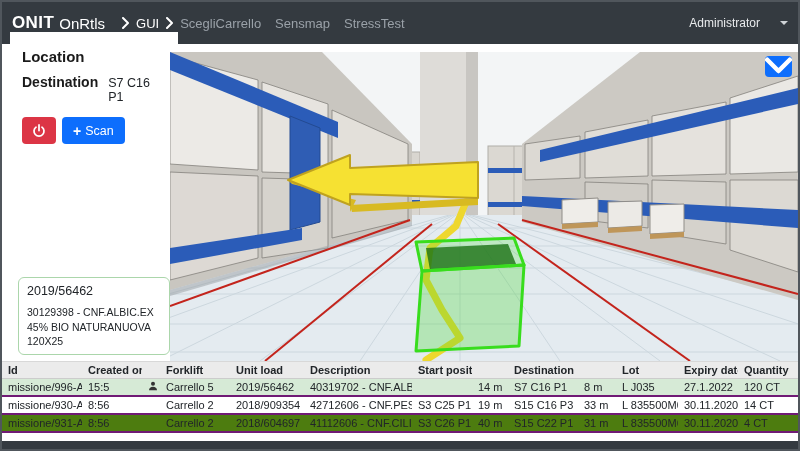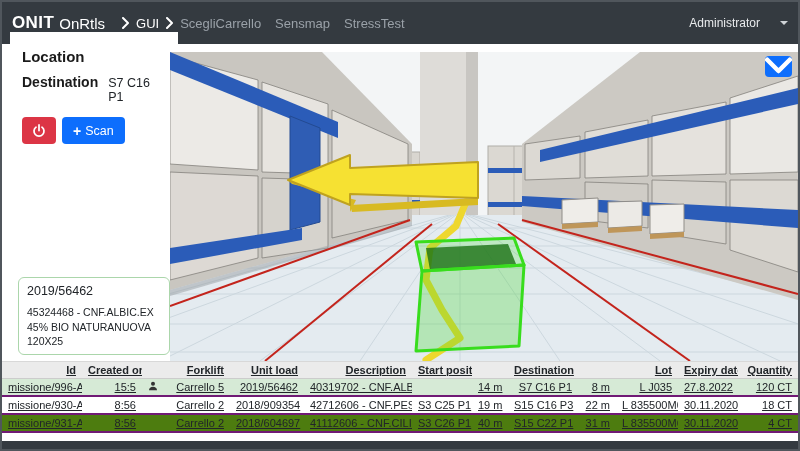--- a/index.html
+++ b/index.html
@@ -38,21 +38,21 @@
 
   
   .canvas { position:absolute; top:50px; left:168px; width:628px; height:309px; background:#eef1f3; cursor:grab; }
   .canvas svg { display:block; width:100%; height:100%; }
   .collapse-btn { position:absolute; top:4px; right:6px; width:27px; height:21px; background:var(--accent,#0d6efd);
                   border:none; border-radius:4px; display:flex; align-items:center; justify-content:center; cursor:pointer; }
 
   
   .table-wrap { position:absolute; top:359px; left:0; right:0; height:80px; background:#fff; }
   table { width:100%; border-collapse:collapse; table-layout:fixed; font-size:11px; color:#212529; }
-  th, td { padding:2px 6px; height:15px; text-align:right; overflow:hidden; white-space:nowrap; text-overflow:clip;text-decoration:underline; }
+  th, td { padding:2px 6px; height:15px; text-align:left; overflow:hidden; white-space:nowrap; text-overflow:clip; }
   thead th { background:#ebebeb; font-weight:bold; border-top:1px solid #d8d8d8; border-bottom:1px solid #cccccc; cursor:pointer; }
   tbody tr { border-bottom:2px solid #701a75; cursor:pointer; }
   tr.row-selected { background:var(--selected-row,#d6ead6); }
   tr.row-alt { background:#4d7c0f; }
 
   
   .footer-bar { position:absolute; left:0; right:0; bottom:0; height:8px; background:var(--navbar-bg,#343a40); }
 </style>
 </head>
 <body>
@@ -98,21 +98,21 @@
             <path d="M4.6 3.6a5.7 5.7 0 1 0 6.8 0" fill="none" stroke="#fff" stroke-width="2" stroke-linecap="round"></path>
           </svg>
       </button>
       <button class="btn btn-scan">
         <span class="plus">+</span>
         <span>Scan</span>
       </button>
     </div>
     <div class="fork-card">
       <div class="fork-unit">2019/56462</div>
-      <div class="fork-desc">45324468 - CNF.ALBIC.EX 45% BIO NATURANUOVA 120X25</div>
+      <div class="fork-desc">30129398 - CNF.ALBIC.EX 45% BIO NATURANUOVA 120X25</div>
     </div>
   </aside>
 
   <div class="canvas">
     <svg viewBox="0 0 628 309" preserveAspectRatio="none">
 
       <rect x="0" y="0" width="628" height="172" fill="#f3f5f6"></rect>
 
       <g>
         <rect x="186" y="100" width="64" height="66" fill="#d9d6d0" stroke="#b0ada7" stroke-width="1"></rect>
@@ -268,37 +268,37 @@
               </svg>
           </td>
           <td>Carrello 5</td>
           <td>2019/56462</td>
           <td>40319702 - CNF.ALBIC.EX 4</td>
           <td></td>
           <td>14 m</td>
           <td>S7 C16 P1</td>
           <td>8 m</td>
           <td>L J035</td>
-          <td>27.8.2022</td>
+          <td>27.1.2022</td>
           <td>120 CT</td>
         </tr>
         <tr>
           <td>missione/930-A</td>
           <td>8:56</td>
           <td></td>
           <td>Carrello 2</td>
           <td>2018/909354</td>
           <td>42712606 - CNF.PESCA EX 1</td>
           <td>S3 C25 P1</td>
           <td>19 m</td>
           <td>S15 C16 P3</td>
-          <td>22 m</td>
+          <td>33 m</td>
           <td>L 835500M06</td>
           <td>30.11.2020</td>
-          <td>18 CT</td>
+          <td>14 CT</td>
         </tr>
         <tr class="row-alt">
           <td>missione/931-A</td>
           <td>8:56</td>
           <td></td>
           <td>Carrello 2</td>
           <td>2018/604697</td>
           <td>41112606 - CNF.CILIE.EX12</td>
           <td>S3 C26 P1</td>
           <td>40 m</td>

